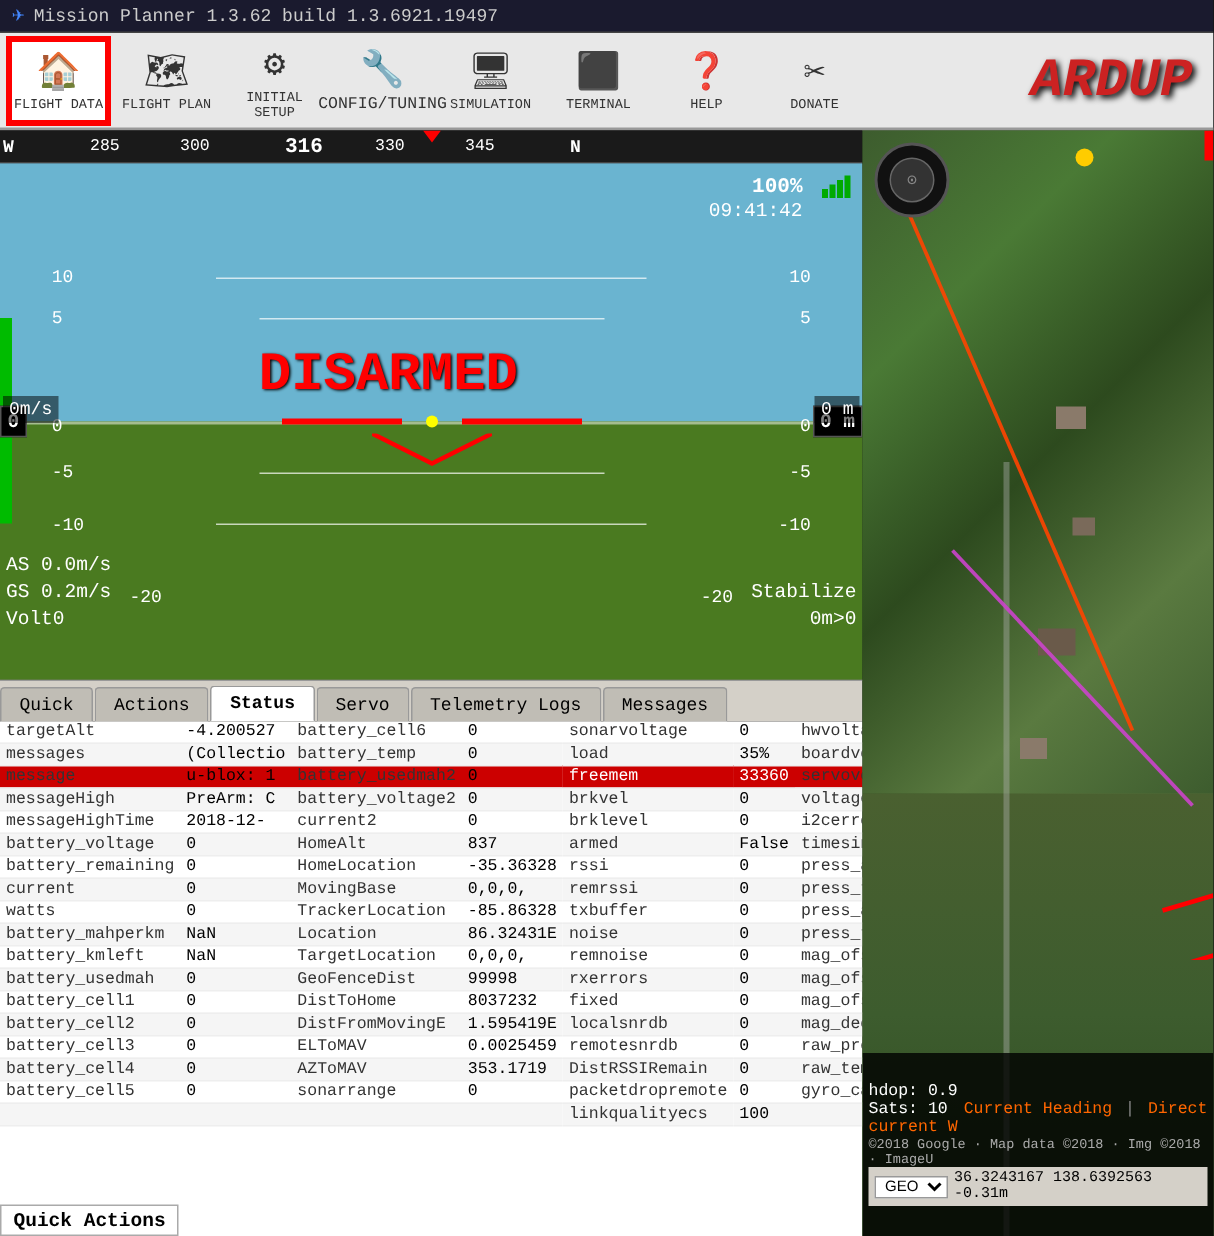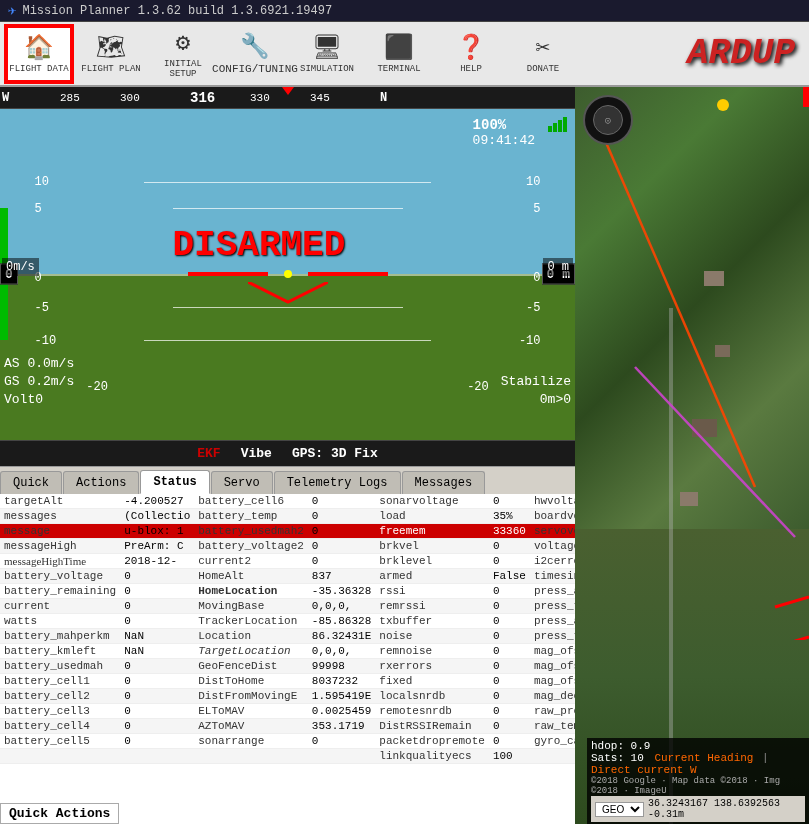--- a/index.html
+++ b/index.html
@@ -242,24 +242,24 @@
       height: 30px;
       border-radius: 50%;
       background: #333;
       border: 1px solid #666;
     }
 
     
     #map-bottom {
       position: absolute;
       bottom: 0;
-      left: 12px;
+      left: 0;
       right: 0;
       background: rgba(0,0,0,0.8);
-      padding: 2px 4px;
+      padding: 20px 4px;
     }
     #hdop-line { color: #fff; font-size: 11px; }
     #sats-line { color: #fff; font-size: 11px; }
     #geo-bar {
       background: #d4d0c8;
       display: flex;
       align-items: center;
       gap: 4px;
       padding: 2px 4px;
       font-size: 10px;
@@ -467,35 +467,30 @@
         <div>0m&gt;0</div>
       </div>
 
       <div id="signal-bars">
         <div class="signal-bar" style="height:6px;"></div>
         <div class="signal-bar" style="height:9px;"></div>
         <div class="signal-bar" style="height:12px;"></div>
         <div class="signal-bar" style="height:15px;"></div>
       </div>
 
-      <div id="overlay-info" style="position:absolute;top:8px;right:40px;text-align:left;">
+      <div id="overlay-info" style="position:absolute;top:8px;right:40px;text-align:right;">
         <div class="overlay-pct">100%</div>
         <div class="overlay-time">09:41:42</div>
       </div>
 
       <div style="position:absolute;left:2px;top:45%;color:#fff;font-size:12px;background:rgba(0,0,0,0.5);padding:2px 4px;">0m/s</div>
 
       <div style="position:absolute;right:2px;top:45%;color:#fff;font-size:12px;background:rgba(0,0,0,0.5);padding:2px 4px;">0 m</div>
     </div>
 
-    <div id="status-bar">
-      <span class="status-item status-ekf">EKF</span>
-      <span class="status-item status-vibe">Vibe</span>
-      <span class="status-item status-gps">GPS: 3D Fix</span>
-    </div>
 
     <div id="tabs-bar">
       <div class="tab">Quick</div>
       <div class="tab">Actions</div>
       <div class="tab active">Status</div>
       <div class="tab">Servo</div>
       <div class="tab">Telemetry Logs</div>
       <div class="tab">Messages</div>
     </div>
 
@@ -532,41 +527,41 @@
             <tr>
               <td style="color: rgb(51, 51, 51);">messageHigh</td>
               <td>PreArm: C</td>
               <td style="color: rgb(51, 51, 51);">battery_voltage2</td>
               <td>0</td>
               <td style="color: rgb(51, 51, 51);">brkvel</td>
               <td>0</td>
               <td style="color: rgb(51, 51, 51);">voltageflag</td>
             </tr>
             <tr>
-              <td style="color: rgb(51, 51, 51); font-family: Liberation Serif, serif;">messageHighTime</td>
+              <td style="color: rgb(51, 51, 51);">messageHighTime</td>
               <td>2018-12-</td>
               <td style="color: rgb(51, 51, 51);">current2</td>
               <td>0</td>
               <td style="color: rgb(51, 51, 51);">brklevel</td>
               <td>0</td>
               <td style="color: rgb(51, 51, 51);">i2cerrors</td>
             </tr>
             <tr>
               <td style="color: rgb(51, 51, 51);">battery_voltage</td>
               <td>0</td>
               <td style="color: rgb(51, 51, 51);">HomeAlt</td>
               <td>837</td>
               <td style="color: rgb(51, 51, 51);">armed</td>
               <td>False</td>
               <td style="color: rgb(51, 51, 51);">timesincelastshe</td>
             </tr>
             <tr>
               <td style="color: rgb(51, 51, 51);">battery_remaining</td>
               <td>0</td>
-              <td style="color: rgb(51, 51, 51); font-weight: bold;">HomeLocation</td>
+              <td style="color: rgb(51, 51, 51);">HomeLocation</td>
               <td>-35.36328</td>
               <td style="color: rgb(51, 51, 51);">rssi</td>
               <td>0</td>
               <td style="color: rgb(51, 51, 51);">press_abs</td>
             </tr>
             <tr>
               <td style="color: rgb(51, 51, 51);">current</td>
               <td>0</td>
               <td style="color: rgb(51, 51, 51);">MovingBase</td>
               <td>0,0,0,</td>
@@ -588,21 +583,21 @@
               <td>NaN</td>
               <td style="color: rgb(51, 51, 51);">Location</td>
               <td>86.32431E</td>
               <td style="color: rgb(51, 51, 51);">noise</td>
               <td>0</td>
               <td style="color: rgb(51, 51, 51);">press_temp2</td>
             </tr>
             <tr>
               <td style="color: rgb(51, 51, 51);">battery_kmleft</td>
               <td>NaN</td>
-              <td style="color: rgb(51, 51, 51); font-style: italic;">TargetLocation</td>
+              <td style="color: rgb(51, 51, 51);">TargetLocation</td>
               <td>0,0,0,</td>
               <td style="color: rgb(51, 51, 51);">remnoise</td>
               <td>0</td>
               <td style="color: rgb(51, 51, 51);">mag_ofs_x</td>
             </tr>
             <tr>
               <td style="color: rgb(51, 51, 51);">battery_usedmah</td>
               <td>0</td>
               <td style="color: rgb(51, 51, 51);">GeoFenceDist</td>
               <td>99998</td>

